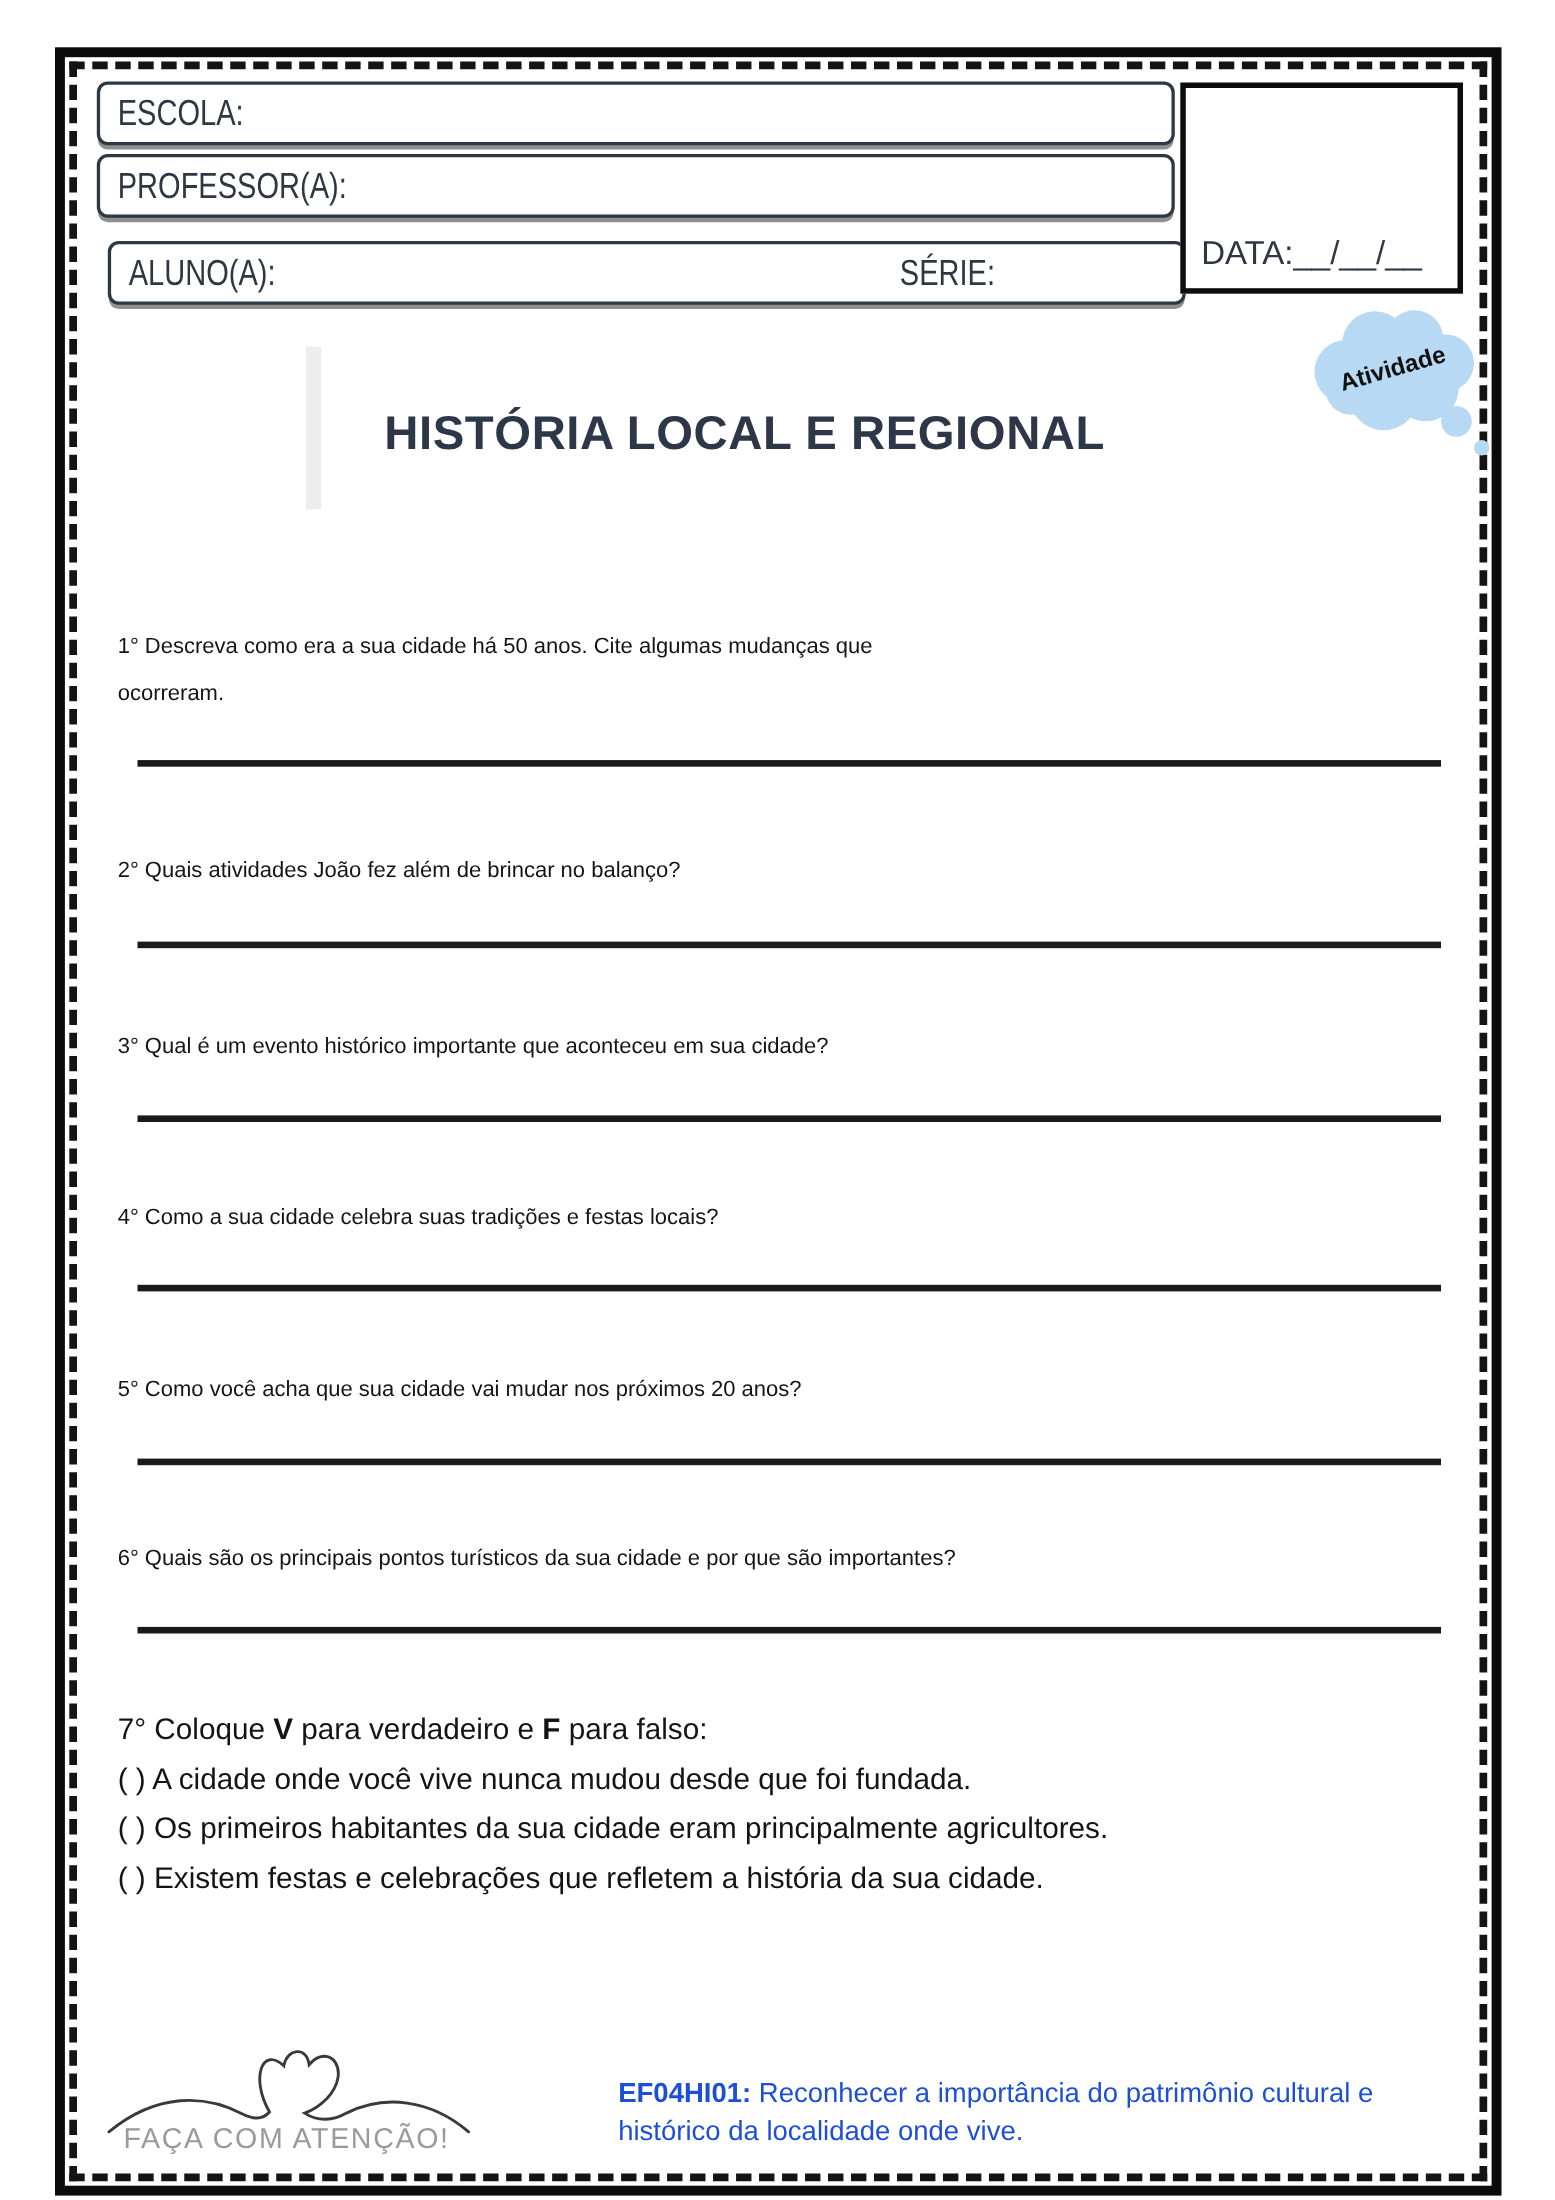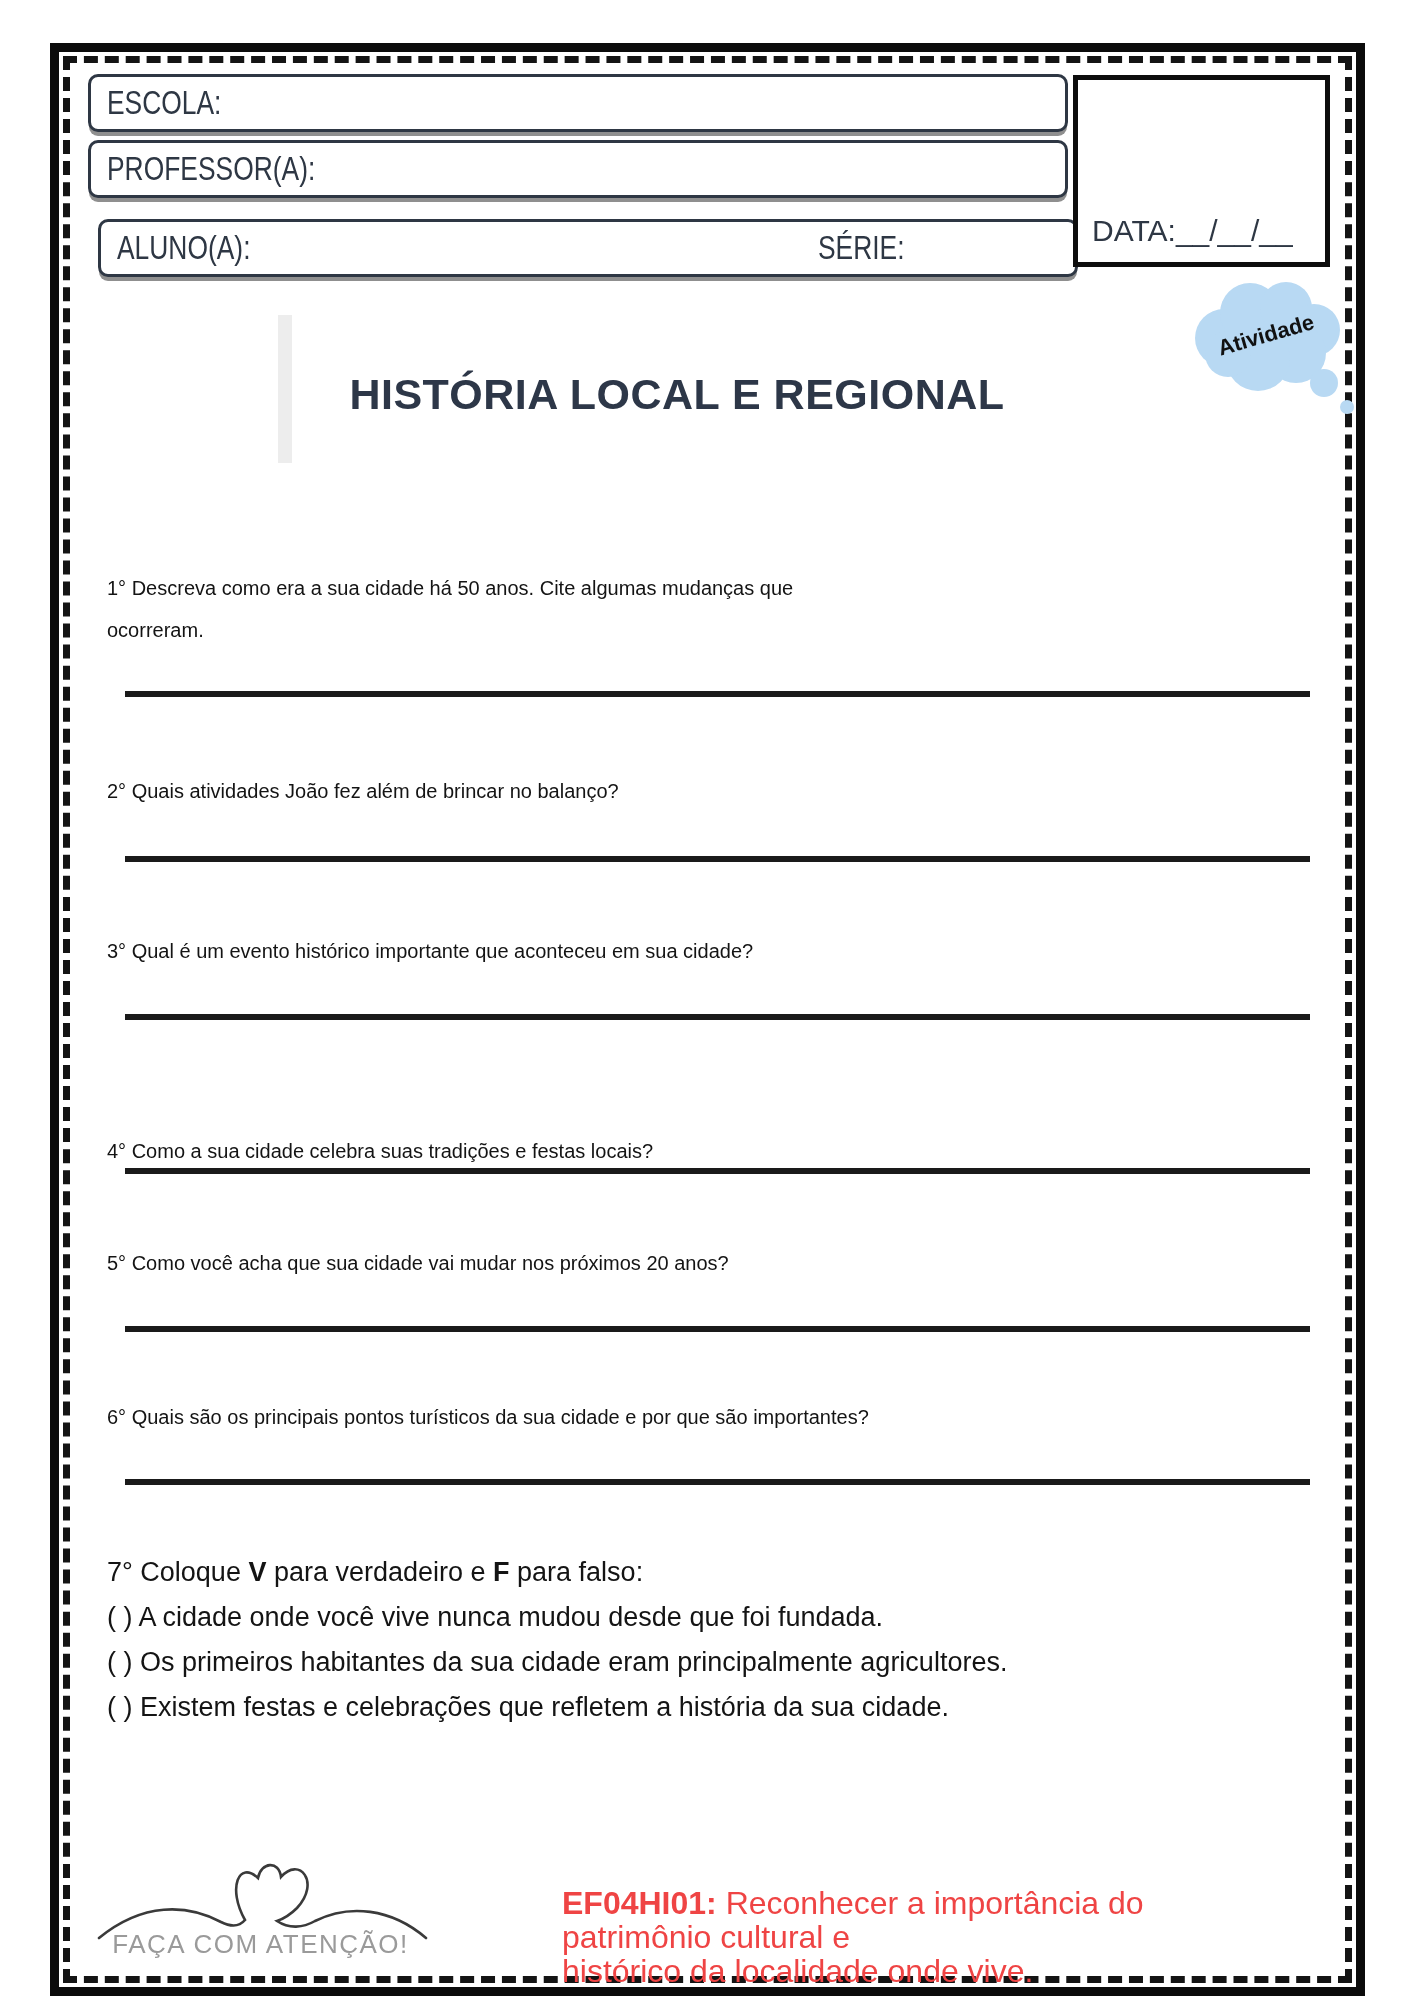--- a/index.html
+++ b/index.html
@@ -41,21 +41,21 @@
   .q .qline { display:block; }
   .ans { position:absolute; left:125px; width:1185px; height:6px; background:#1a1a1a; }
   .q7 { position:absolute; left:107px; top:1550px; width:1210px; font-size:27px; line-height:45px; color:#141414; }
   .q7 .tf { display:block; }
   .q7 b { font-weight:bold; }
   .heart { position:absolute; left:95px; top:1850px; width:335px; height:102px; }
   .motto {
     position:absolute; left:88px; top:1929px; width:345px; text-align:center;
     font-size:26px; letter-spacing:1.5px; color:#9a9a9a; white-space:nowrap;
   }
-  .bncc { position:absolute; left:562px; top:1886px; width:720px; font-size:32px; line-height:34px; color:#ef4444; }
+  .bncc { position:absolute; left:562px; top:1886px; width:720px; font-size:25px; line-height:34px; color:#1d4ed8; }
   .bncc .code { font-weight:bold; }
 </style>
 </head>
 <body>
 
 <div class="page">
 
   <div class="solid-frame">
     <div class="dashed-frame"></div>
   </div>
@@ -105,21 +105,21 @@
   <div class="q" style="top:770px;">
     <span class="qline">2° Quais atividades João fez além de brincar no balanço?</span>
   </div>
   <div class="ans" style="top:856px;"></div>
 
   <div class="q" style="top:930px;">
     <span class="qline">3° Qual é um evento histórico importante que aconteceu em sua cidade?</span>
   </div>
   <div class="ans" style="top:1014px;"></div>
 
-  <div class="q" style="top:1086px;margin-top:44px;">
+  <div class="q" style="top:1086px;">
     <span class="qline">4° Como a sua cidade celebra suas tradições e festas locais?</span>
   </div>
   <div class="ans" style="top:1168px;"></div>
 
   <div class="q" style="top:1242px;">
     <span class="qline">5° Como você acha que sua cidade vai mudar nos próximos 20 anos?</span>
   </div>
   <div class="ans" style="top:1326px;"></div>
 
   <div class="q" style="top:1396px;">

